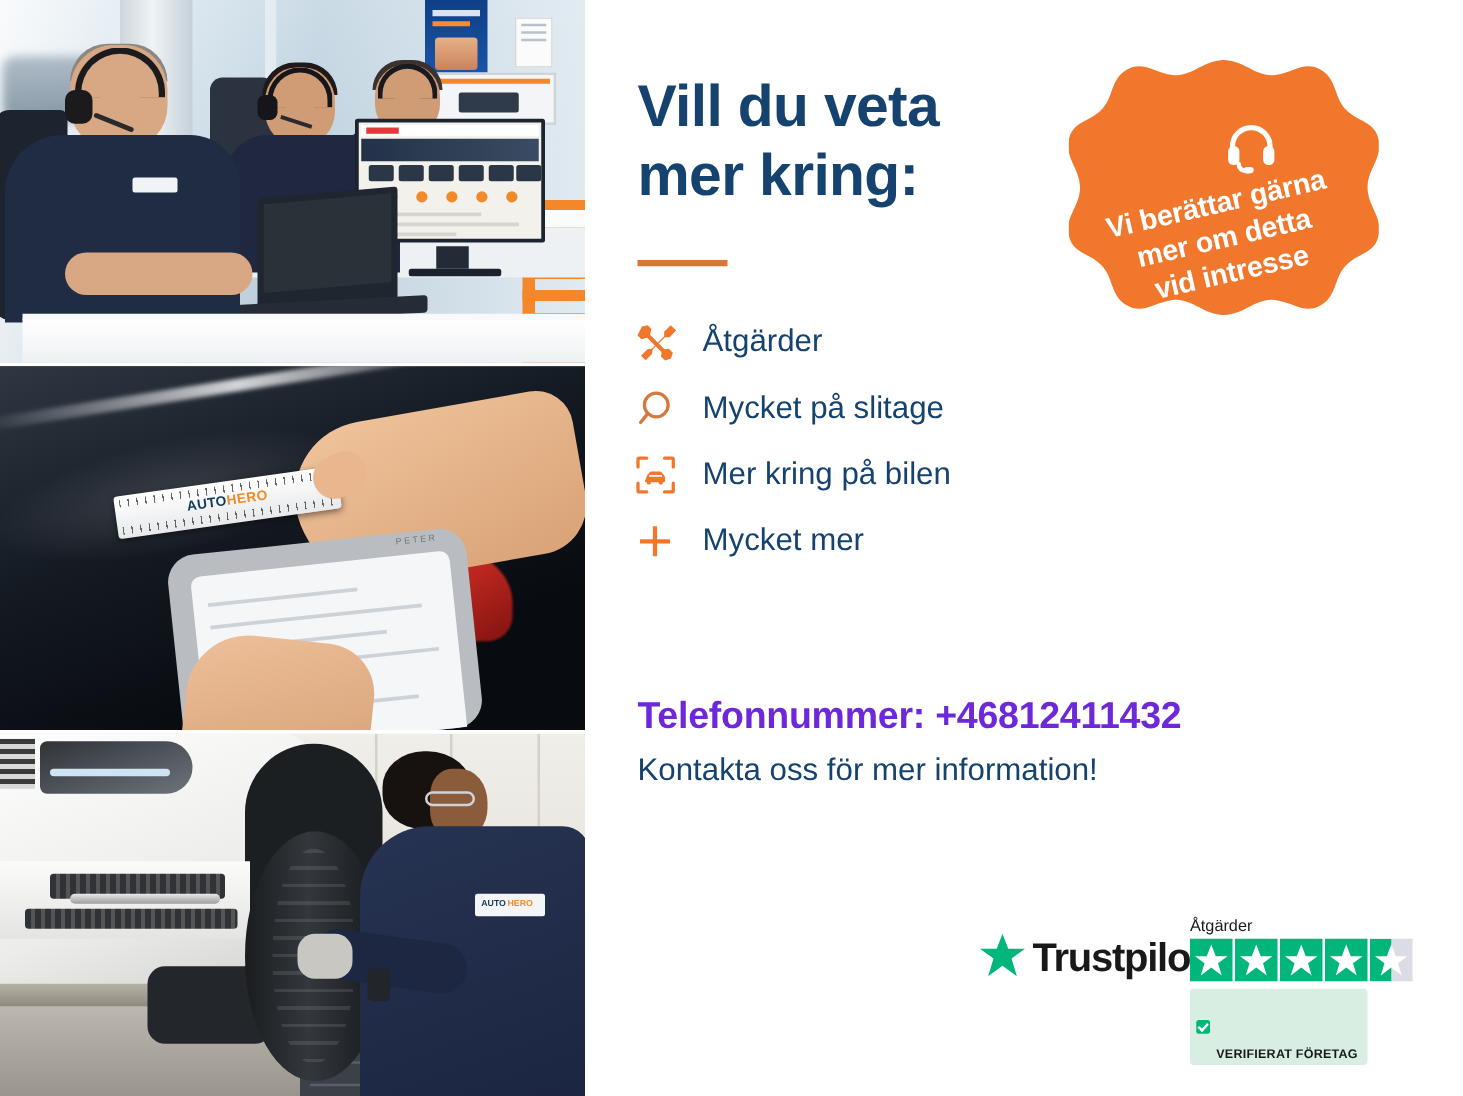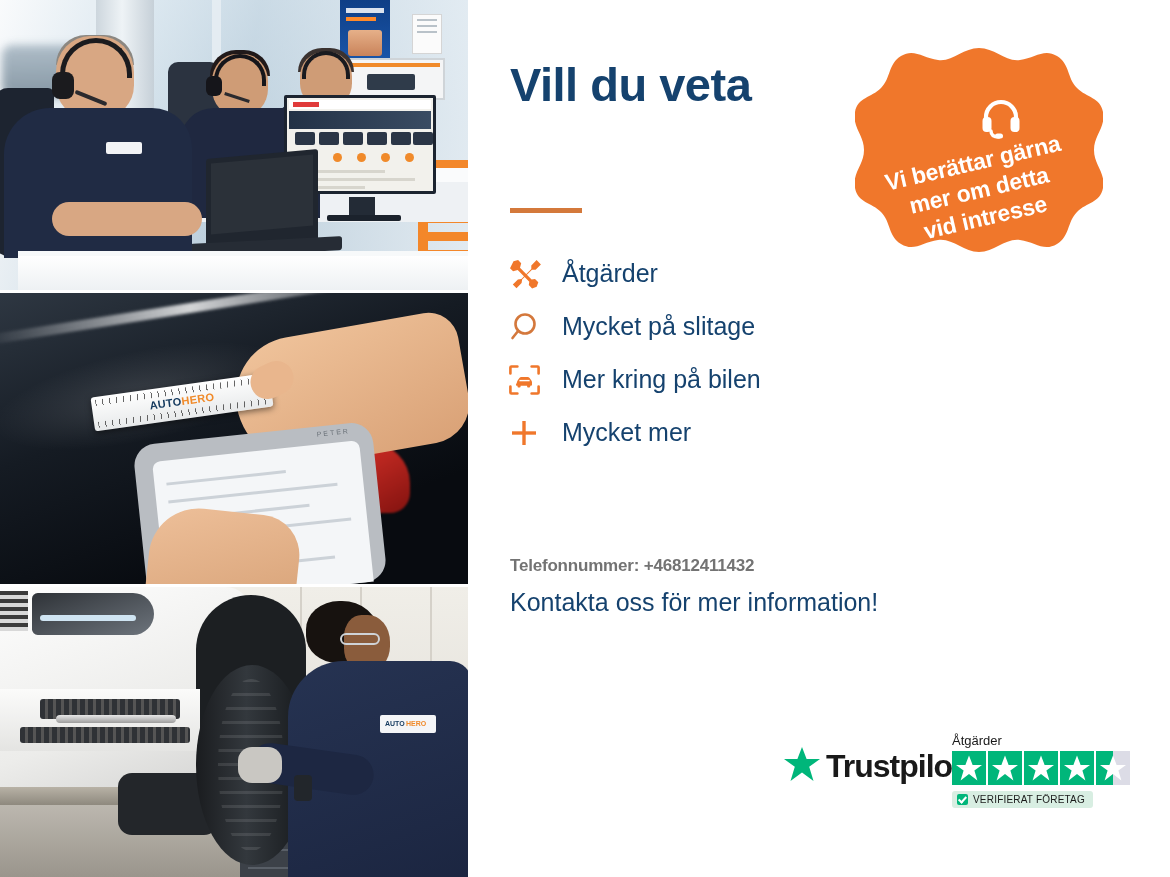--- a/index.html
+++ b/index.html
@@ -238,21 +238,21 @@
   .rule { position:absolute; left:42px; top:208px; width:72px; height:5px; background:#d4793b; }
 
   .feature-list { position:absolute; left:40px; top:247px; width:430px; }
   .feature {
     display:flex; align-items:center; height:53px;
   }
   .feature .ico { width:54px; flex:0 0 54px; display:flex; align-items:center; justify-content:flex-start; }
   .feature .txt { font-size:25px; color:#15426e; }
 
   .contact { position:absolute; left:42px; top:556px; width:560px; }
-  .contact .phone { font-size:17px; font-weight:bold; color:#737373; letter-spacing:-.2px; }
+  .contact .phone { font-size:30px; font-weight:bold; color:#6d28d9; letter-spacing:-.2px; }
   .contact .line { font-size:25px; color:#15426e; line-height:1.32; margin-top:10px; }
 
   
   .badge-wrap { position:absolute; left:387px; top:44px; width:248px; height:258px; }
   .badge-wrap svg { position:absolute; left:0; top:0; }
   .badge-headset { position:absolute; left:50%; top:52px; transform:translateX(-50%); }
   .badge-text {
     position:absolute; left:0; top:104px; width:248px;
     transform:rotate(-13deg);
     text-align:center; color:#ffffff; font-weight:bold;
@@ -271,21 +271,21 @@
   .tp-star.half .fill { position:absolute; left:0; top:0; width:50%; height:100%; background:#00b67a; }
   .tp-star svg { position:absolute; left:3px; top:3px; }
   .tp-verified {
     margin-top:6px; display:inline-flex; align-items:center; gap:5px;
     background:#d8eee2; border-radius:3px; padding:3px 8px 3px 5px;
   }
   .tp-verified .chk { width:11px; height:11px; background:#00b67a; border-radius:2px;
     position:relative; flex:0 0 11px; }
   .tp-verified .chk:after { content:''; position:absolute; left:3px; top:1px; width:3px; height:6px;
     border:solid #fff; border-width:0 2px 2px 0; transform:rotate(42deg); }
-  .tp-verified .vtxt { font-size:10px; font-weight:normal; color:#191919; letter-spacing:.2px; }
+  .tp-verified .vtxt { font-size:10px; font-weight:bold; color:#191919; letter-spacing:.2px;margin-top:44px; }
 </style>
 </head>
 <body>
 
 <div class="page">
 
   <div class="photo-column">
 
     <div class="photo p1">
       <div class="p1-window"></div>
@@ -430,20 +430,21 @@
           <div class="glove"></div>
           <div class="watch"></div>
       </div>
     </div>
   </div>
 
   <div class="content">
 
     <h1 class="headline">
       <span>Vill du veta</span><br>
+      <span>mer kring:</span>
     </h1>
 
     <div class="rule"></div>
 
     <div class="feature-list">
 
 
       <div class="feature">
         <span class="ico">
           <svg width="34" height="34" viewBox="0 0 34 34">

